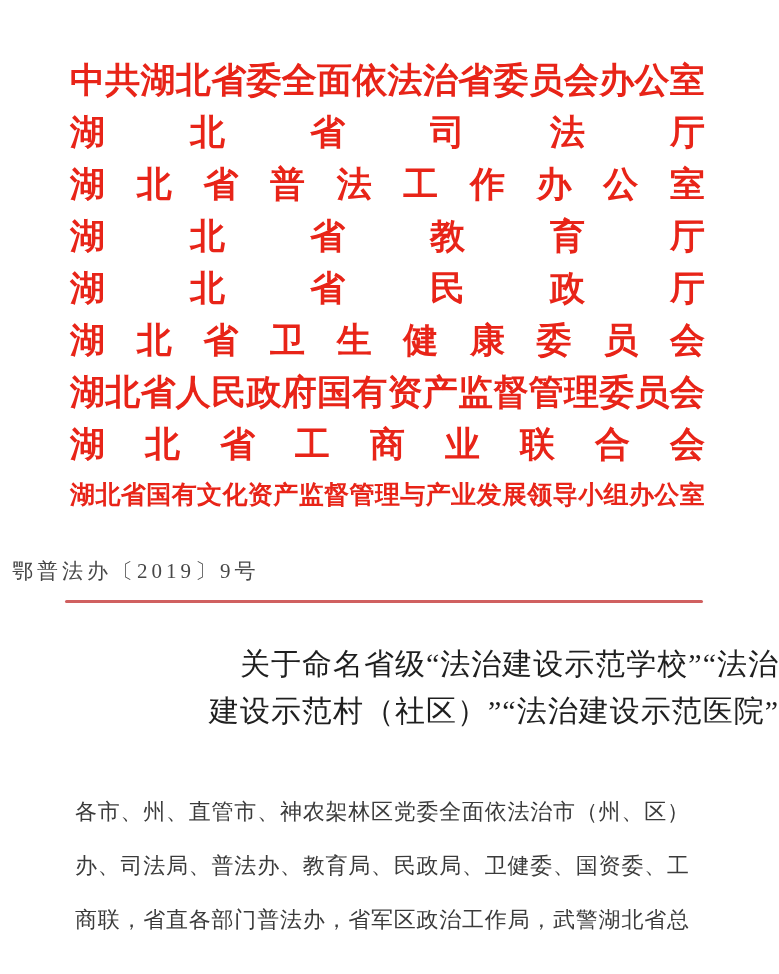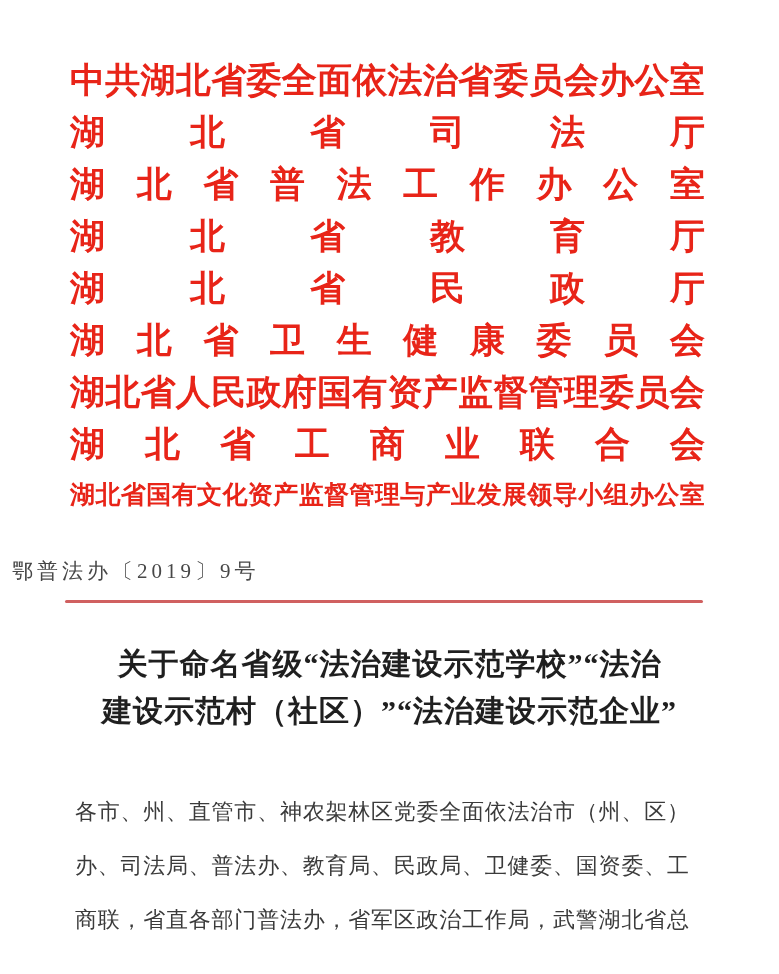--- a/index.html
+++ b/index.html
@@ -59,23 +59,23 @@
     background: #d06060;
     border-radius: 2px;
   }
 
   
   .doc-title {
     position: absolute;
     left: 0;
     top: 640px;
     width: 100%;
-    text-align: center;
+    text-align: right;
     font-size: 30px;
-    font-weight: bold;
+    font-weight: normal;
     line-height: 47px;
     color: #1f1f1f;
     letter-spacing: 1px;
   }
 
   
   .doc-body {
     position: absolute;
     left: 75px;
     top: 785px;
@@ -224,21 +224,21 @@
         <span>室</span>
       </div>
   </div>
 
   <div class="doc-number">鄂普法办〔2019〕9号</div>
 
   <div class="red-rule"></div>
 
   <div class="doc-title">
     <div>关于命名省级“法治建设示范学校”“法治</div>
-    <div>建设示范村（社区）”“法治建设示范企业”</div>
+    <div>建设示范村（社区）”“法治建设示范医院”</div>
   </div>
 
   <div class="doc-body">
     <div class="b-line">
         <span>各</span>
         <span>市</span>
         <span>、</span>
         <span>州</span>
         <span>、</span>
         <span>直</span>

